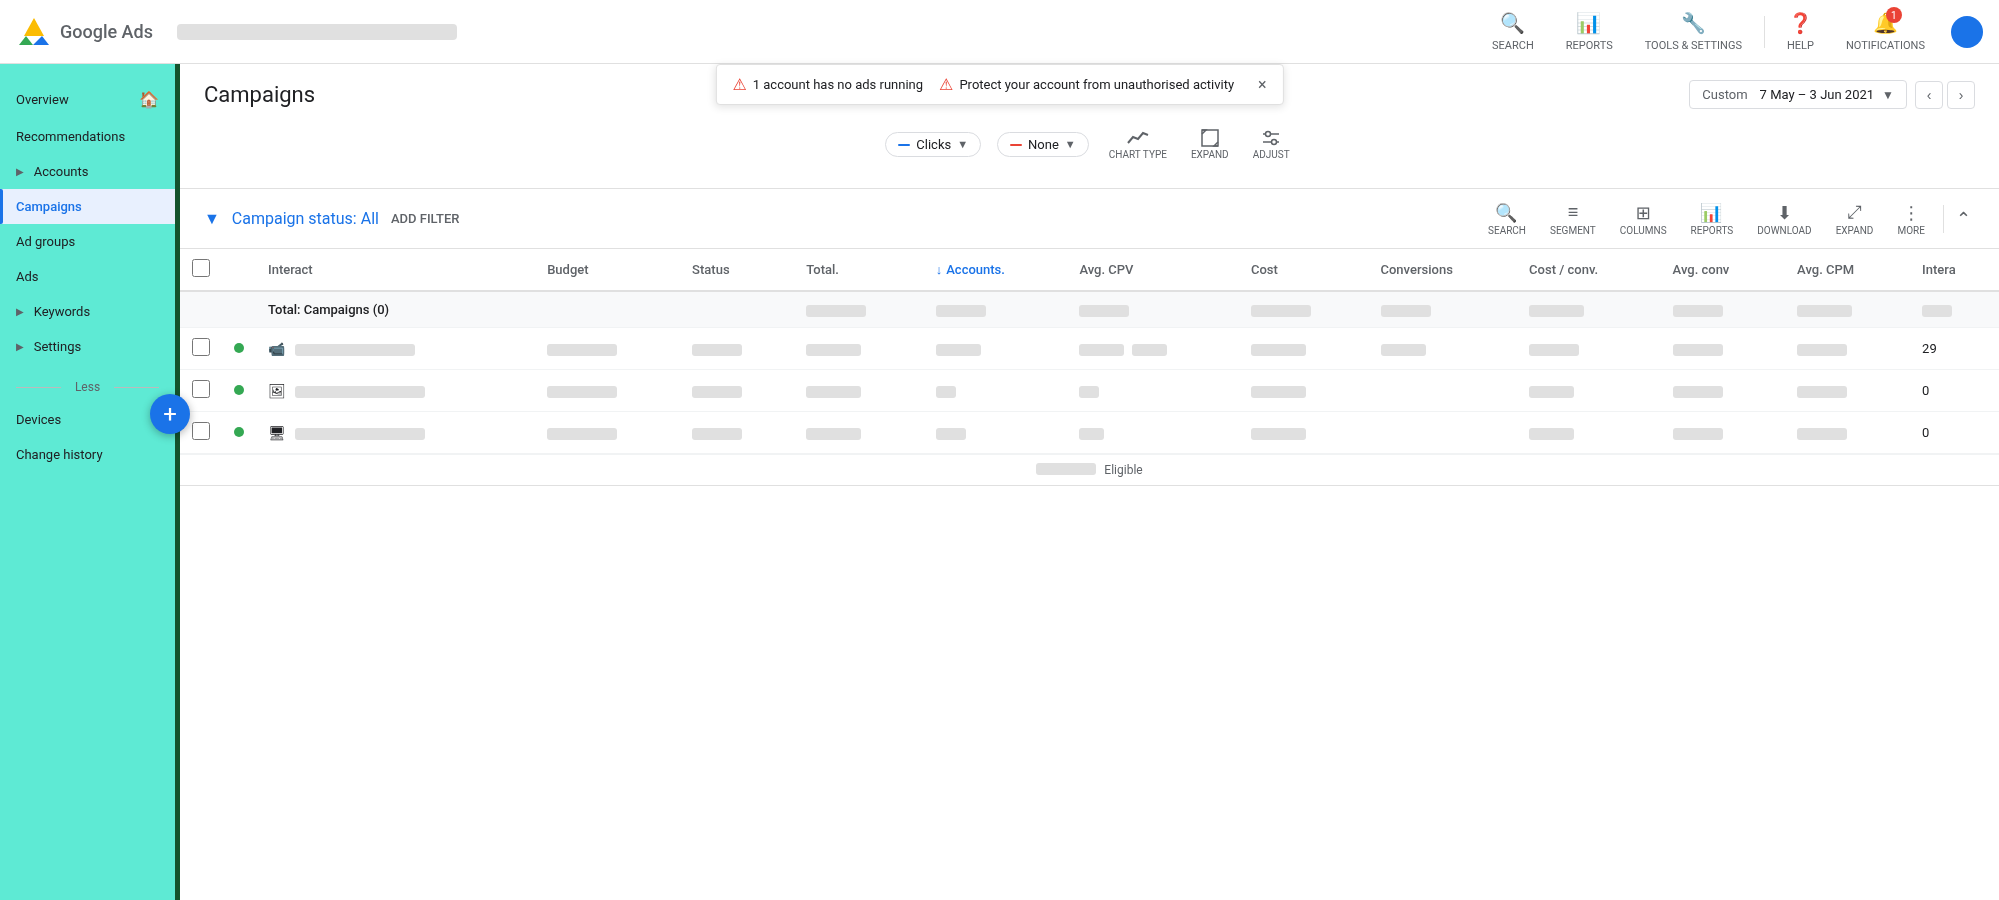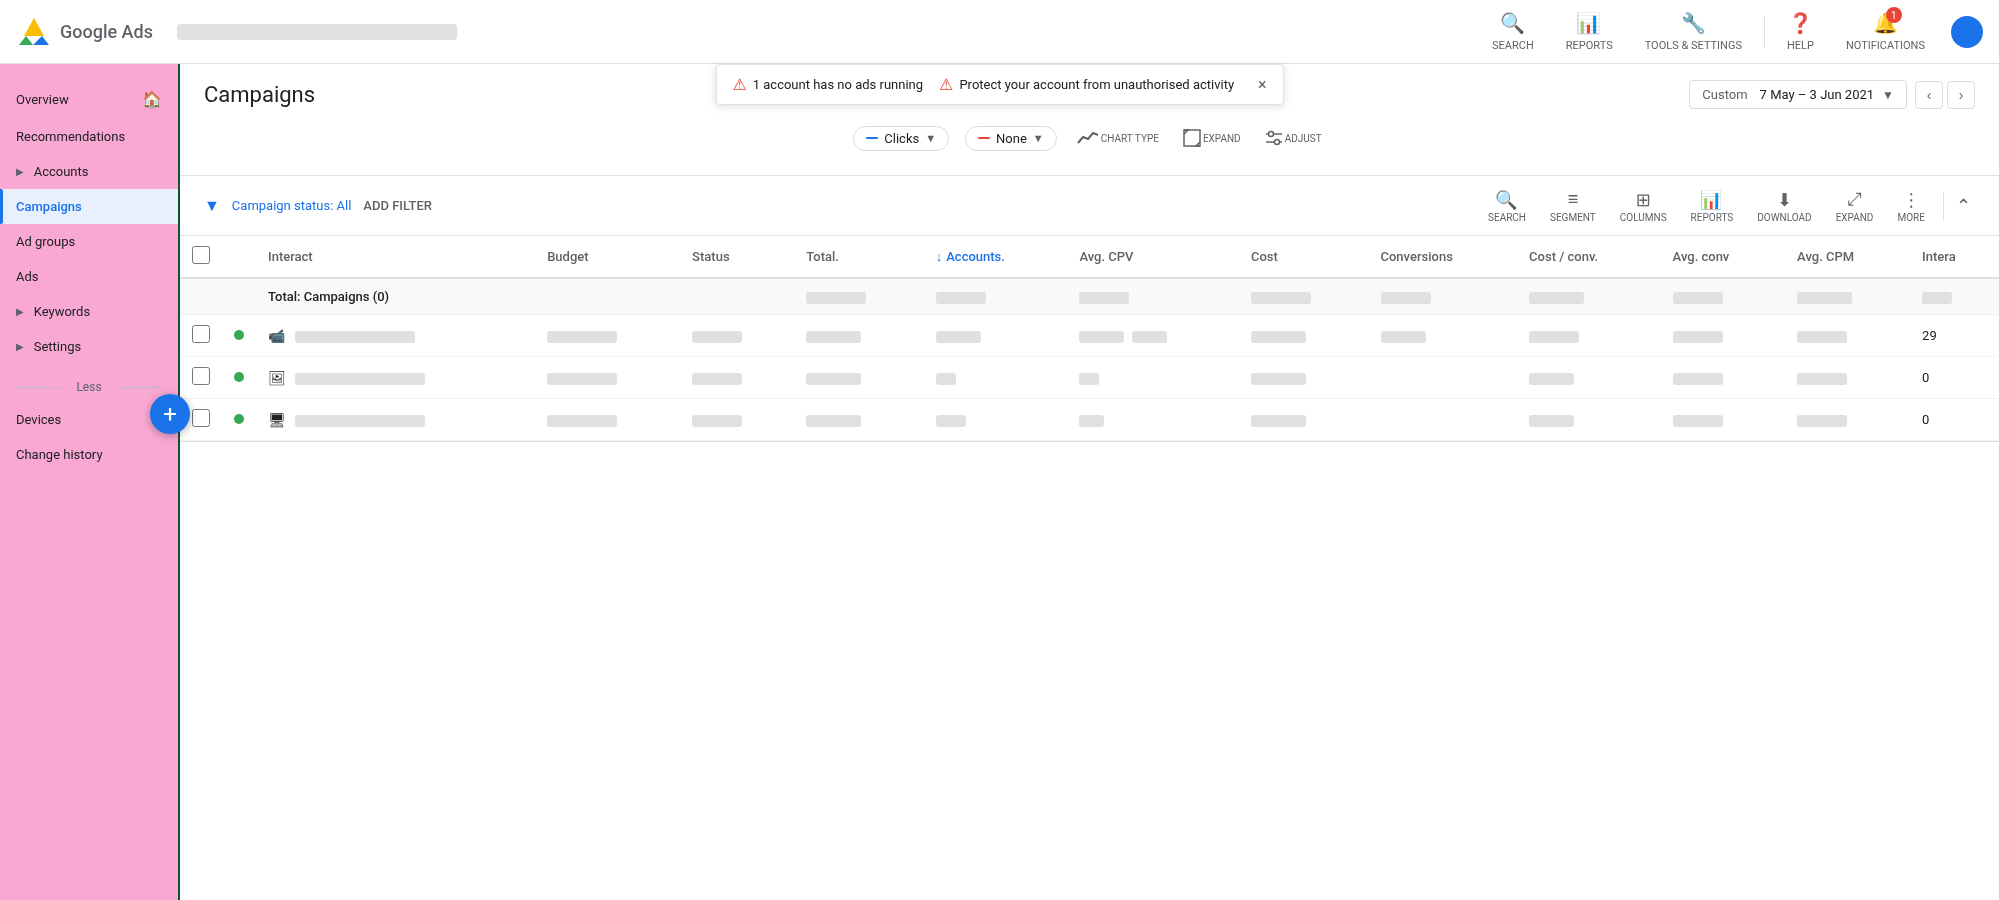--- a/index.html
+++ b/index.html
@@ -47,22 +47,22 @@
     }
     .notif-item { display: flex; align-items: center; gap: 6px; font-size: 13px; }
     .notif-dot { color: #ea4335; font-size: 16px; }
     .notif-close { cursor: pointer; color: #5f6368; margin-left: 8px; font-size: 16px; }
 
     
     .layout { display: flex; height: calc(100vh - 64px); overflow: hidden; }
 
     
     .sidebar {
-      width: 180px; min-width: 180px; background: #f9a8d4;
-      border-right: 2px solid #14532d; overflow-y: auto;
+      width: 180px; min-width: 180px; background: #5eead4;
+      border-right: 5px solid #14532d; overflow-y: auto;
       padding-top: 8px;
     }
     .sidebar-item {
       display: flex; align-items: center; gap: 10px;
       padding: 10px 16px; cursor: pointer; font-size: 13px;
       color: #202124; position: relative;
     }
     .sidebar-item.active { background: #e8f0fe; color: #1a73e8; font-weight: 500; }
     .sidebar-item.active::before {
       content: ''; position: absolute; left: 0; top: 0; bottom: 0;
@@ -115,36 +115,36 @@
       gap: 16px; padding: 8px 0;
     }
     .metric-pill {
       display: flex; align-items: center; gap: 6px;
       border: 1px solid #dadce0; border-radius: 16px;
       padding: 4px 12px; cursor: pointer; font-size: 13px;
     }
     .metric-dot-blue { width: 12px; height: 2px; background: #1a73e8; border-radius: 1px; }
     .metric-dot-red { width: 12px; height: 2px; background: #ea4335; border-radius: 1px; }
     .chart-icon-btn {
-      display: flex; align-items: center;
+      display: flex; flex-direction: column; align-items: center;
       font-size: 10px; color: #5f6368; gap: 2px; cursor: pointer; padding: 4px;
     }
 
     
     .chart-svg-wrap { position: relative; width: 100%; height: 220px; }
     .chart-svg-wrap svg { width: 100%; height: 100%; }
 
     
     .table-toolbar {
       display: flex; align-items: center; justify-content: space-between;
       padding: 8px 24px; border-top: 1px solid #e0e0e0; border-bottom: 1px solid #e0e0e0;
     }
     .filter-area { display: flex; align-items: center; gap: 12px; }
     .filter-icon { color: #1a73e8; font-size: 16px; }
-    .filter-text { color: #1a73e8; font-size: 13px; cursor: pointer; }
+    .filter-text { color: #1a73e8; font-size: 16px; cursor: pointer; }
     .add-filter { font-size: 13px; color: #5f6368; cursor: pointer; font-weight: 500; }
     .toolbar-actions { display: flex; align-items: center; gap: 4px; }
     .toolbar-btn {
       display: flex; flex-direction: column; align-items: center;
       padding: 4px 10px; cursor: pointer; font-size: 10px; color: #5f6368; gap: 2px;
       border-radius: 4px;
     }
     .toolbar-btn .t-icon { font-size: 18px; }
     .toolbar-divider { width: 1px; height: 28px; background: #e0e0e0; margin: 0 4px; }
     .collapse-btn { cursor: pointer; font-size: 18px; color: #5f6368; padding: 4px; }
@@ -609,19 +609,23 @@
               <span class="blurred" style="width:50px;"></span>
             </td>
             <td>
               <span class="blurred" style="width:50px;"></span>
             </td>
             <td>0</td>
           </tr>
         </tbody>
       </table>
 
+      <div style="display:flex; justify-content:center; padding:8px; color:#5f6368; font-size:12px; border-top:1px solid #f1f3f4;">
+        <span class="blurred" style="width:60px;"></span>
+        <span style="margin-left:8px;">Eligible</span>
+      </div>
     </div>
 
     <div class="horizontal-scroll">
       <div class="horizontal-scroll-inner"></div>
     </div>
   </div>
 </div>
 
 </body></html>

